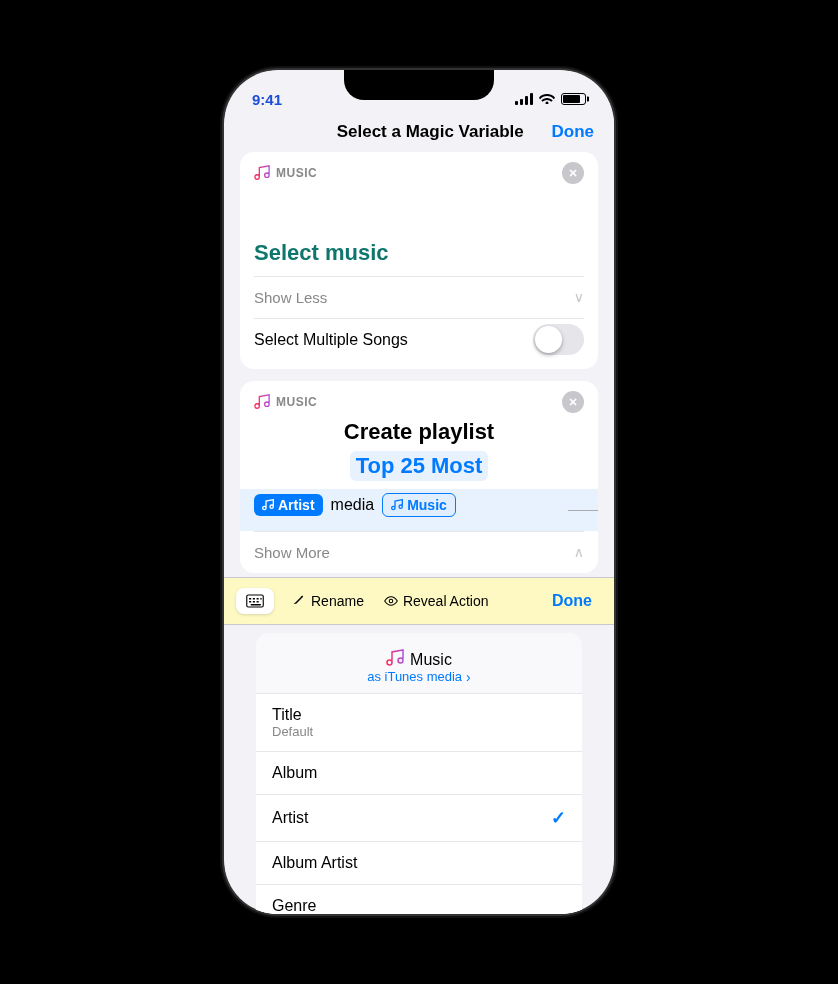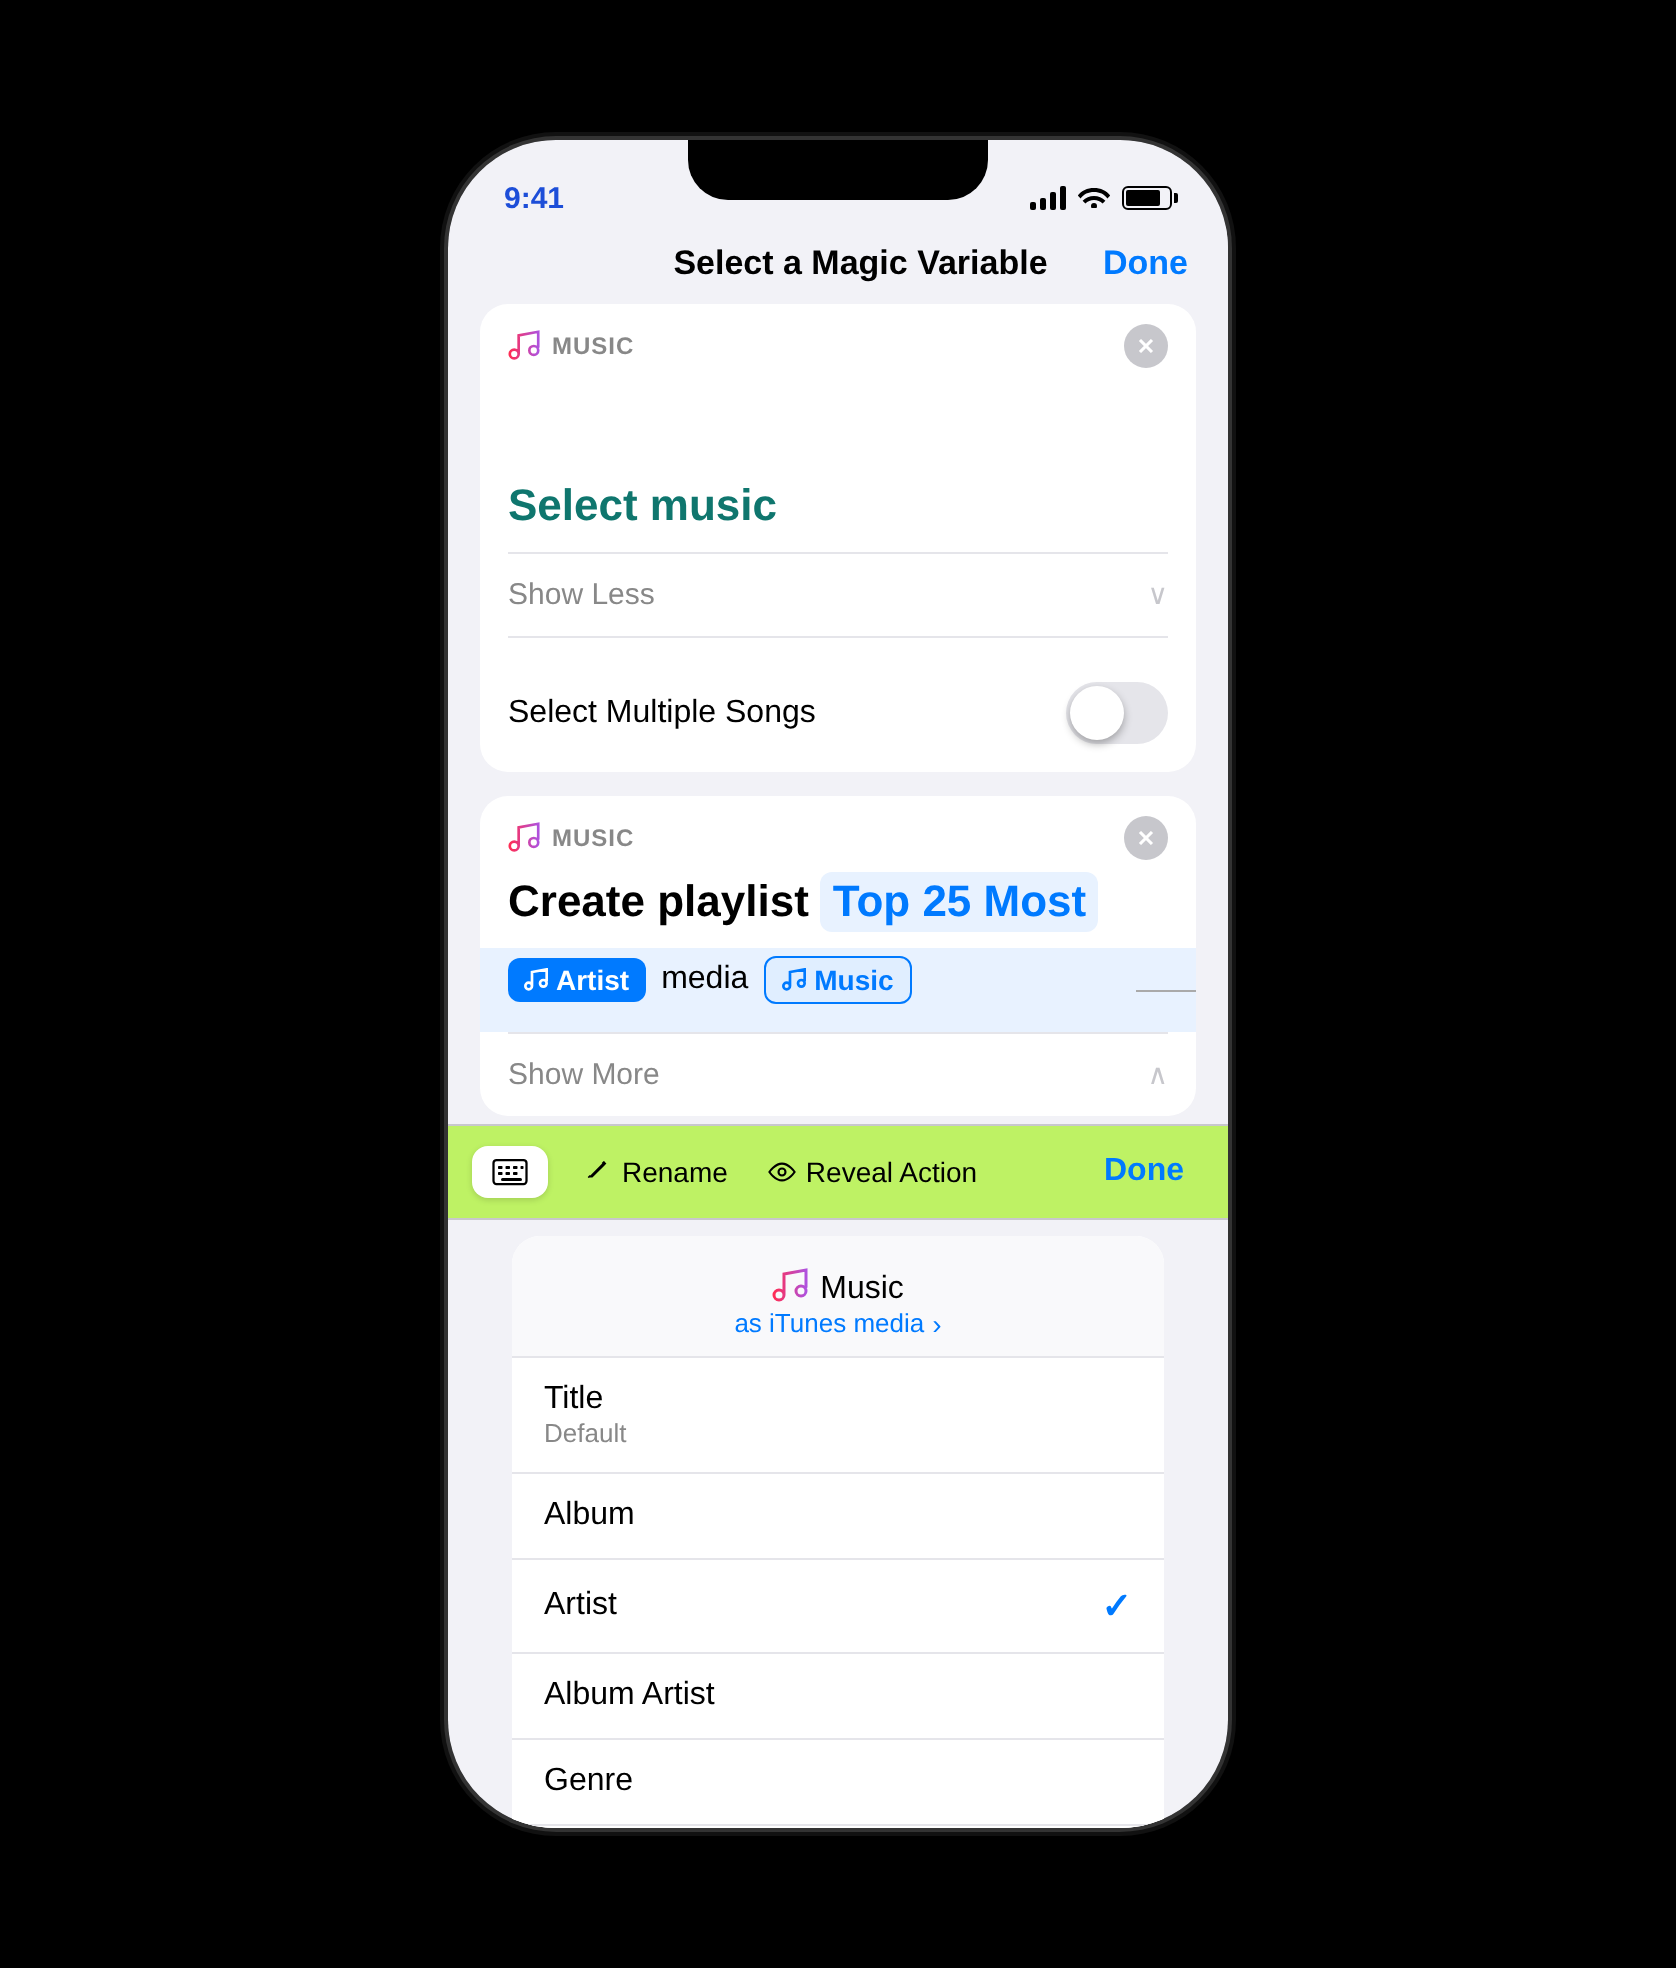--- a/index.html
+++ b/index.html
@@ -181,21 +181,21 @@
       font-size: 15px;
     }
     .chevron {
       font-size: 14px;
       color: #c7c7cc;
     }
     .toggle-row {
       display: flex;
       justify-content: space-between;
       align-items: center;
-      padding: 23px 14px 14px;
+      padding: 6px 14px 14px;
     }
     .toggle-label {
       font-size: 16px;
       font-weight: 400;
       color: #000;
     }
     .toggle {
       width: 51px;
       height: 31px;
       background: #e5e5ea;
@@ -211,20 +211,21 @@
       top: 2px;
       left: 2px;
       box-shadow: 0 2px 4px rgba(0,0,0,0.3);
     }
     .create-playlist-line {
       display: flex;
       align-items: center;
       gap: 6px;
       flex-wrap: wrap;
       padding: 0 14px 8px;
+      flex-direction: column;
     }
     .create-playlist-label {
       font-size: 22px;
       font-weight: 700;
       color: #000;
     }
     .top25-highlight {
       background: #e8f2ff;
       color: #007AFF;
       font-size: 22px;
@@ -270,21 +271,21 @@
     .show-more-row {
       display: flex;
       justify-content: space-between;
       align-items: center;
       padding: 12px 14px;
       color: #888;
       font-size: 15px;
     }
     
     .toolbar {
-      background: #bef264;
+      background: #fef9c3;
       border-top: 0.5px solid #c8c8cc;
       border-bottom: 0.5px solid #c8c8cc;
       display: flex;
       align-items: center;
       gap: 0;
       padding: 8px 12px;
     }
     .toolbar-btn {
       display: flex;
       align-items: center;

